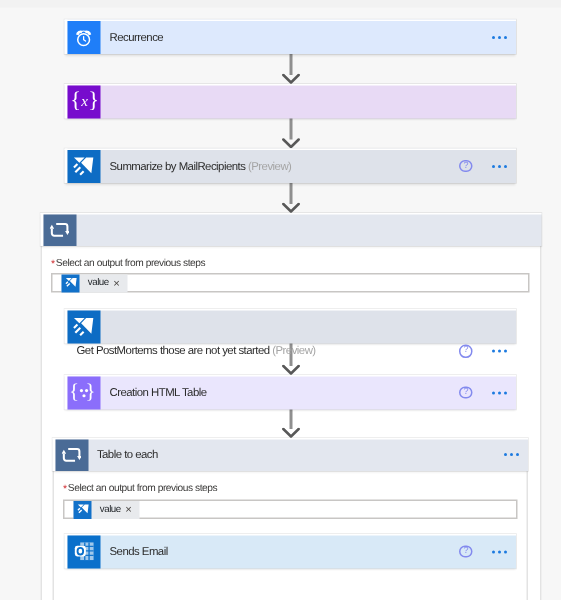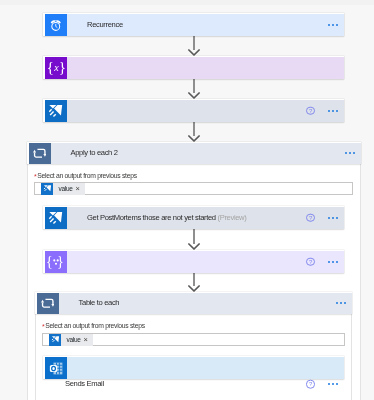--- a/index.html
+++ b/index.html
@@ -9,21 +9,21 @@
   .topband{position:absolute;left:0;top:0;width:374px;height:5px;background:#f2f2f2;}
 
   
   .card{position:absolute;height:22.5px;box-sizing:border-box;display:flex;align-items:stretch;
         border-left:2px solid #fff;border-top:1px solid #fff;
         box-shadow:0 0 0 .5px rgba(0,0,0,.09), 0 1px 1.5px rgba(0,0,0,.10);}
   .card .ibox{width:22px;flex:0 0 22px;display:flex;
               align-items:center;justify-content:center;}
   .card .body{flex:1 1 auto;display:flex;align-items:center;position:relative;min-width:0;}
   .ttl{font-size:7.6px;letter-spacing:-0.35px;color:#2b2b2b;white-space:nowrap;
-       margin-left:20px;line-height:10px;text-align:center;}
+       margin-left:6px;line-height:10px;text-align:center;}
   .prev{color:#a5a5a5;}
 
   
   .infoic{position:absolute;width:8.6px;height:8.6px;top:50%;transform:translateY(-50%);
           border:1px solid #838aee;border-radius:50%;box-sizing:border-box;}
   .infoic .qmark{display:block;font-size:6px;line-height:6.6px;text-align:center;color:#838aee;}
   .dots{position:absolute;width:10px;height:2px;display:flex;justify-content:space-between;
         top:50%;transform:translateY(-50%);}
   .dots i{width:2px;height:2px;border-radius:50%;background:#1c7ae0;display:block;}
 
@@ -168,63 +168,56 @@
     </div>
   </div>
 
   <div class="card" style="left:43px;top:99px;width:301px;background:#dee2ea;">
     <div class="ibox" style="background:#0d6cc4;">
       <svg width="15.5" height="15.5">
           <use href="#ic-plane"></use>
         </svg>
     </div>
     <div class="body">
+      <span class="ttl"><span>Summarize by MailRecipients</span> <span class="prev">(Preview)</span></span>
       <span class="infoic" style="right:29px;">
         <span class="qmark">?</span>
       </span>
       <span class="dots" style="right:6px;">
           <i></i>
           <i></i>
           <i></i>
         </span>
     </div>
   </div>
 
   <div class="scopehdr" style="left:26.5px;top:141.5px;width:334px;">
     <div class="ibox">
       <svg width="13.5" height="12.5">
           <use href="#ic-loop"></use>
         </svg>
-    </div>
-    <div class="body">
-      <span class="ttl">Apply to each 2</span>
-      <span class="dots" style="right:6px;">
-          <i></i>
-          <i></i>
-          <i></i>
-        </span>
     </div>
   </div>
 
   <div class="flabel" style="left:34px;top:172px;">
     <b>*</b><span>Select an output from previous steps</span>
   </div>
   <div class="fbox" style="left:34px;top:182px;width:319px;">
     <span class="token" style="left:6px;top:0px;">
       <span class="tic" style="background:#1271c9;">
           <svg width="9" height="9">
             <use href="#ic-token"></use>
           </svg>
         </span>
       <span class="tlbl">value</span>
       <span class="tx">×</span>
     </span>
   </div>
 
-  <div class="card" style="left:43px;top:206px;width:301px;background:#dee2ea;">
+  <div class="card" style="left:43px;top:206px;width:301px;background:#dee2ea;flex-direction:column;">
     <div class="ibox" style="background:#0d6cc4;">
       <svg width="15.5" height="15.5">
           <use href="#ic-plane"></use>
         </svg>
     </div>
     <div class="body">
       <span class="ttl"><span>Get PostMortems those are not yet started</span> <span class="prev">(Preview)</span></span>
       <span class="infoic" style="right:29px;">
         <span class="qmark">?</span>
       </span>
@@ -239,20 +232,21 @@
   <div class="card" style="left:43px;top:250px;width:301px;background:#eae6fd;">
     <div class="ibox dataop" style="background:#8b6efb;">
       <span class="braces">{}</span>
       <svg class="tridots" width="22" height="22" viewBox="0 0 22 22">
         <circle cx="9.3" cy="9.4" r="1.05" fill="#fff"></circle>
         <circle cx="12.7" cy="9.4" r="1.05" fill="#fff"></circle>
         <circle cx="11" cy="12.8" r="1.05" fill="#fff"></circle>
       </svg>
     </div>
     <div class="body">
+      <span class="ttl">Creation HTML Table</span>
       <span class="infoic" style="right:29px;">
         <span class="qmark">?</span>
       </span>
       <span class="dots" style="right:6px;">
           <i></i>
           <i></i>
           <i></i>
         </span>
     </div>
   </div>
@@ -281,21 +275,21 @@
       <span class="tic" style="background:#1271c9;">
           <svg width="9" height="9">
             <use href="#ic-token"></use>
           </svg>
         </span>
       <span class="tlbl">value</span>
       <span class="tx">×</span>
     </span>
   </div>
 
-  <div class="card" style="left:43px;top:356px;width:301px;background:#d8e9f7;flex-direction:column;">
+  <div class="card" style="left:43px;top:356px;width:301px;background:#d8e9f7;">
     <div class="ibox" style="background:#0a70cb;">
       <svg width="15" height="15">
           <use href="#ic-outlook"></use>
         </svg>
     </div>
     <div class="body">
       <span class="ttl">Sends Email</span>
       <span class="infoic" style="right:29px;">
         <span class="qmark">?</span>
       </span>

